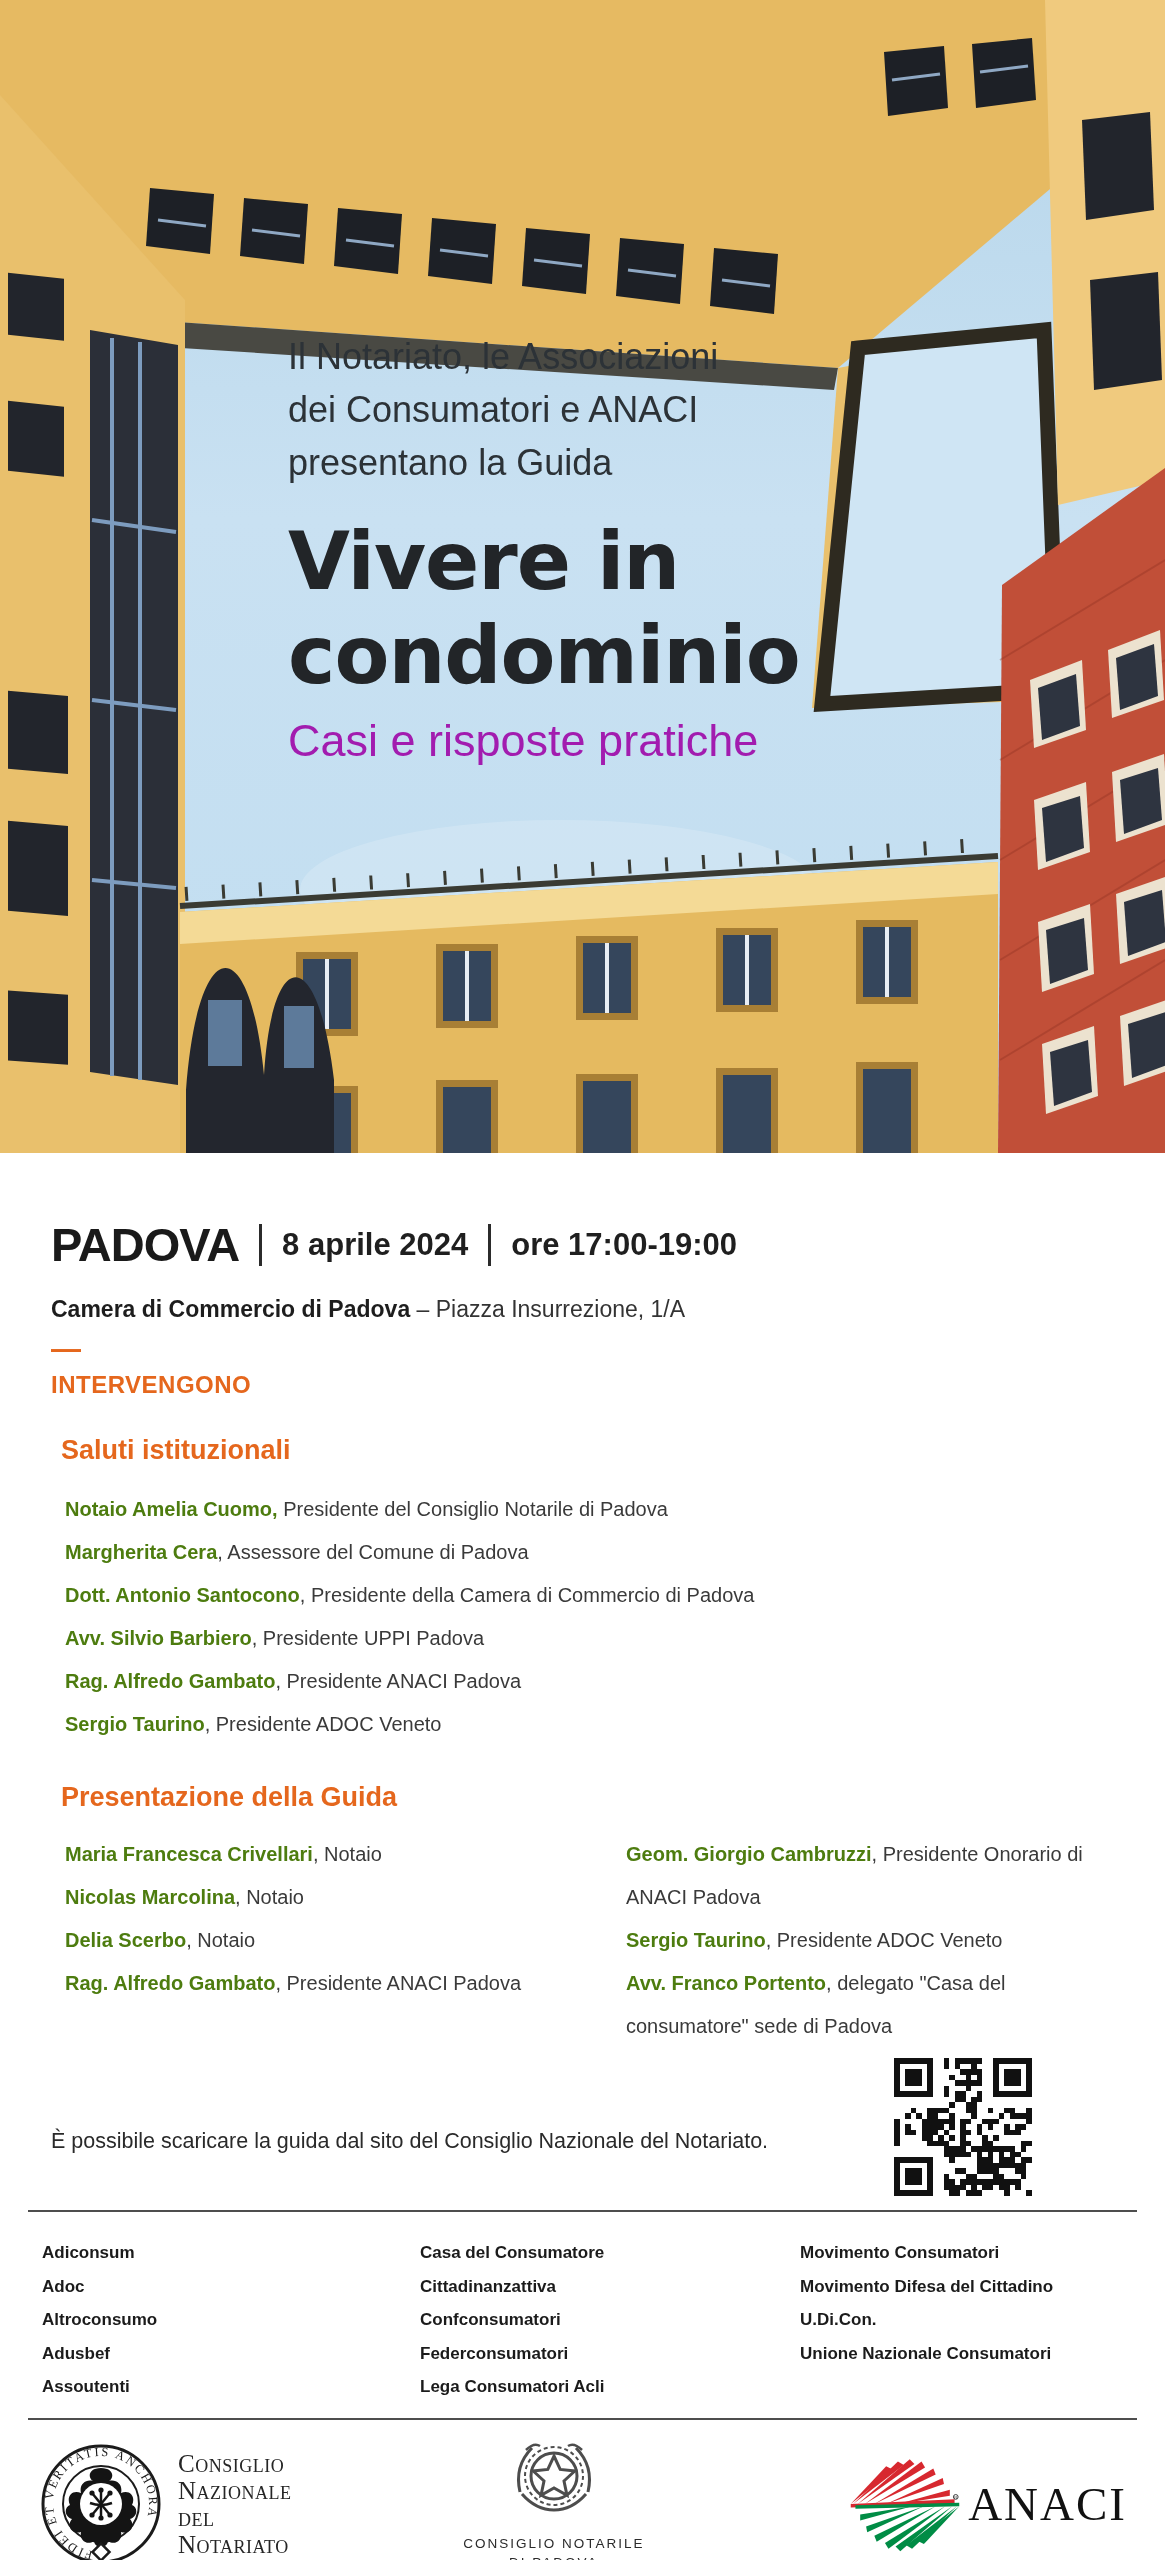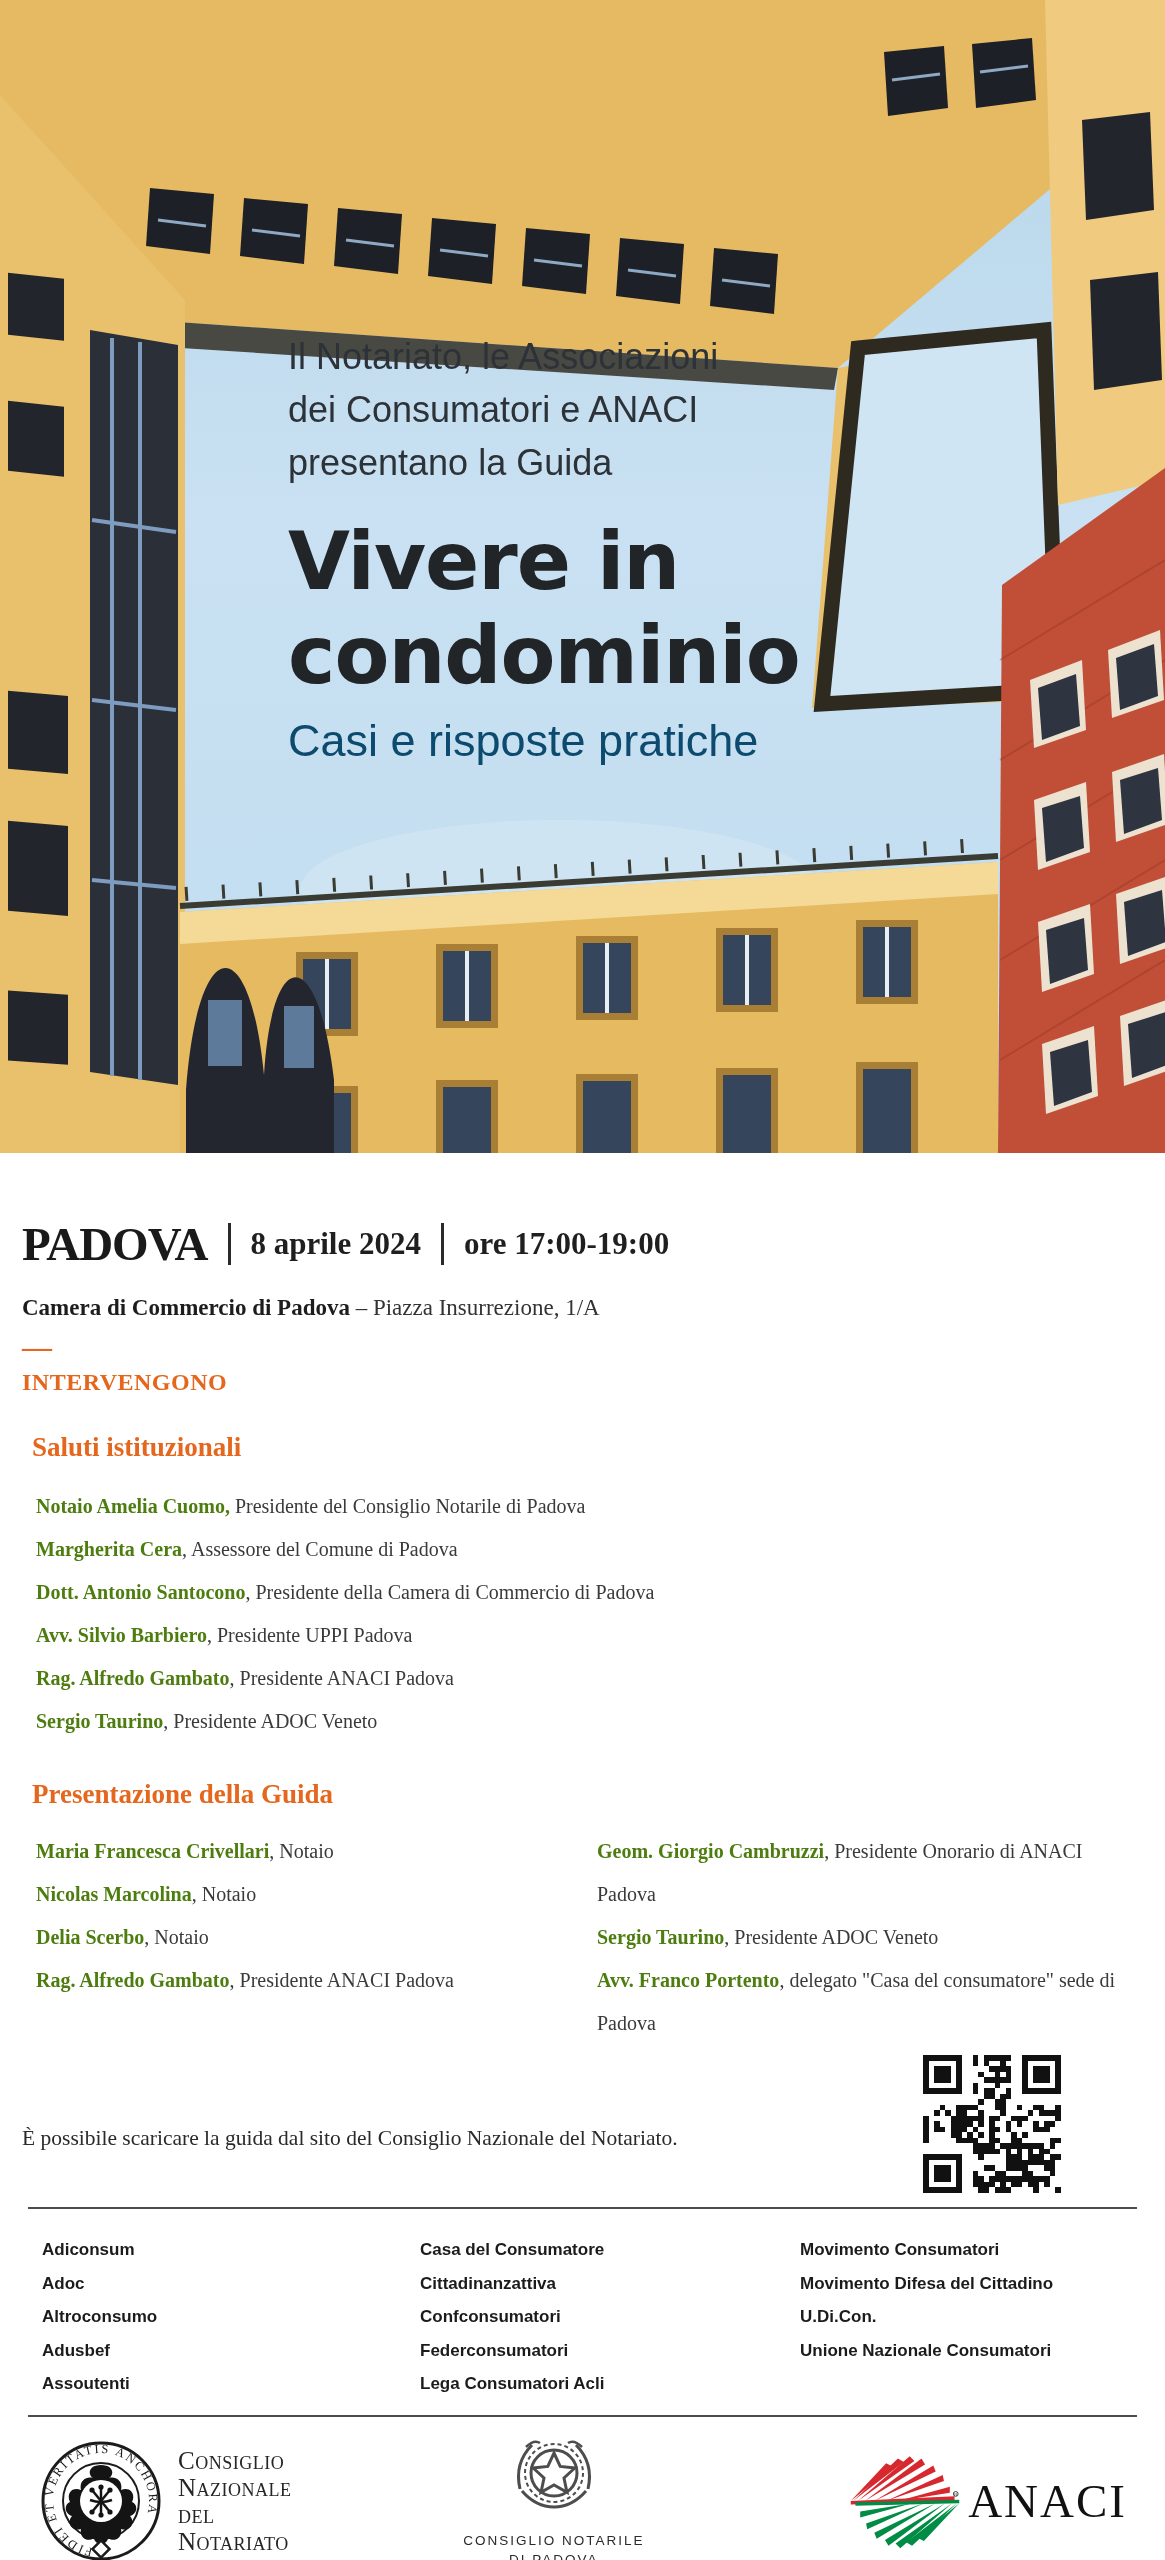--- a/index.html
+++ b/index.html
@@ -5,23 +5,23 @@
   html,body{margin:0;padding:0;background:#ffffff;}
   .poster{position:relative;width:1165px;height:2560px;overflow:hidden;background:#fff;
           font-family:"Liberation Sans",sans-serif;color:#1d1d1d;}
   
   .hero{position:relative;width:1165px;height:1153px;overflow:hidden;}
   .hero svg{position:absolute;left:0;top:0;display:block;}
   .hero-text{position:absolute;left:288px;top:330px;}
   .hero-intro{font-size:36px;line-height:53px;color:#2c3237;}
   .hero-title{margin-top:26px;font-size:80px;line-height:94px;font-weight:bold;
               letter-spacing:-1px;color:#222528;font-family:"DejaVu Sans","Liberation Sans",sans-serif;}
-  .hero-sub{margin-top:12px;font-size:45px;color:#0c4a6e;}
+  .hero-sub{margin-top:12px;font-size:45px;color:#a21caf;}
   
-  .content{padding:0 22px;font-family:Liberation Serif, serif;}
+  .content{padding:0 51px;}
   .event-line{margin-top:64px;display:flex;align-items:center;gap:20px;}
   .city{font-size:47px;font-weight:bold;letter-spacing:-1px;color:#1a1a1a;}
   .bar{width:3px;height:42px;background:#2b2b2b;}
   .datetime{font-size:31px;font-weight:bold;color:#1f1f1f;}
   .venue{margin-top:24px;font-size:23px;color:#333;}
   .venue b{color:#1d1d1d;}
   .orange-dash{margin-top:12px;font-size:30px;font-weight:bold;color:#e5671d;line-height:28px;}
   .intervengono{margin-top:8px;font-size:24px;font-weight:bold;color:#e5671d;letter-spacing:.5px;}
   .section-heading{margin-top:36px;padding-left:10px;font-size:27px;font-weight:bold;color:#e5671d;}
   .speaker-list{margin-top:22px;padding-left:14px;}

